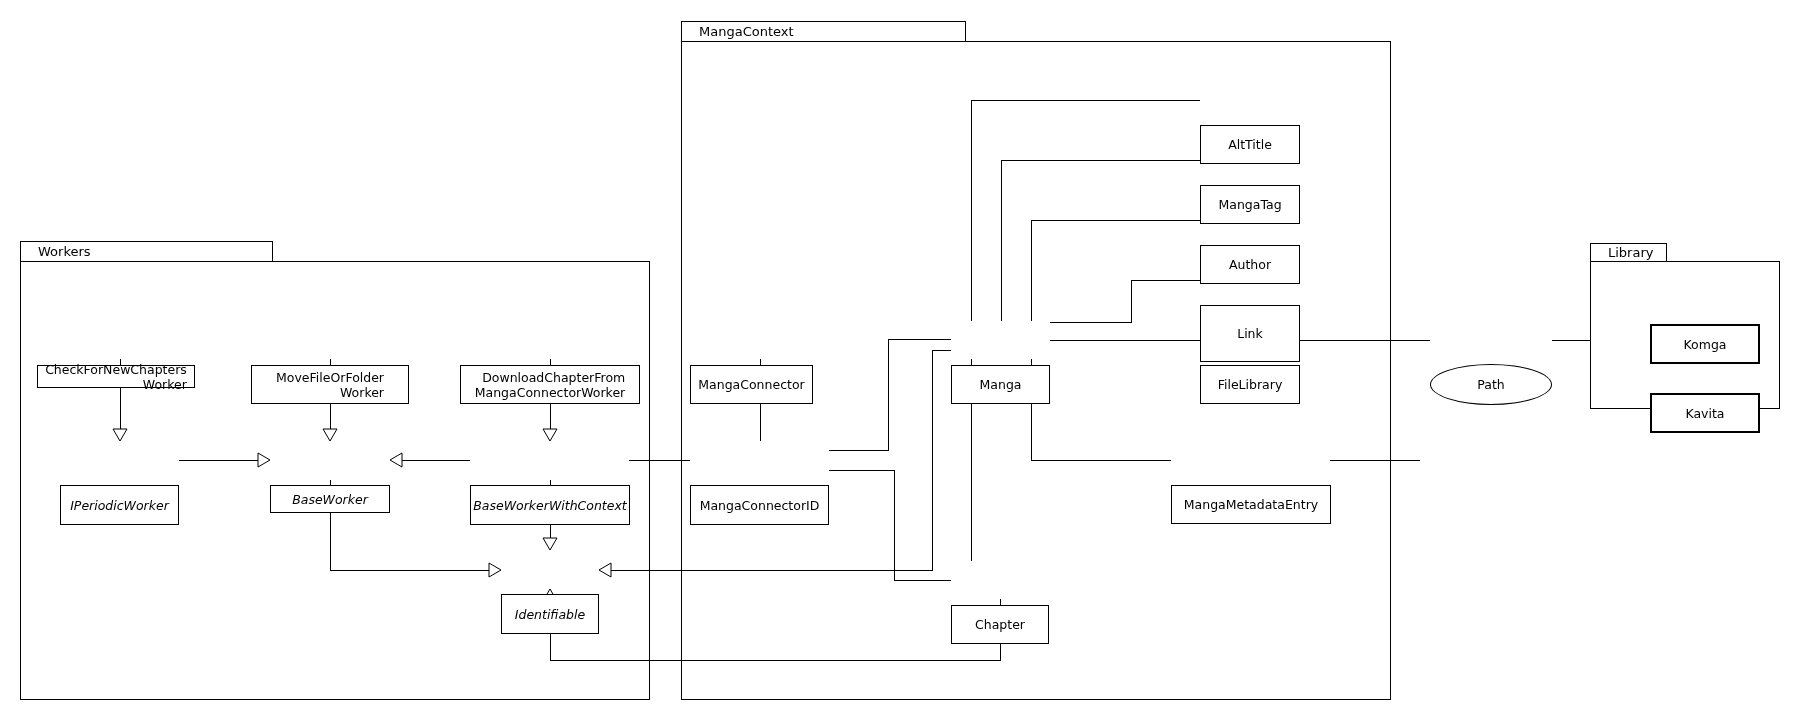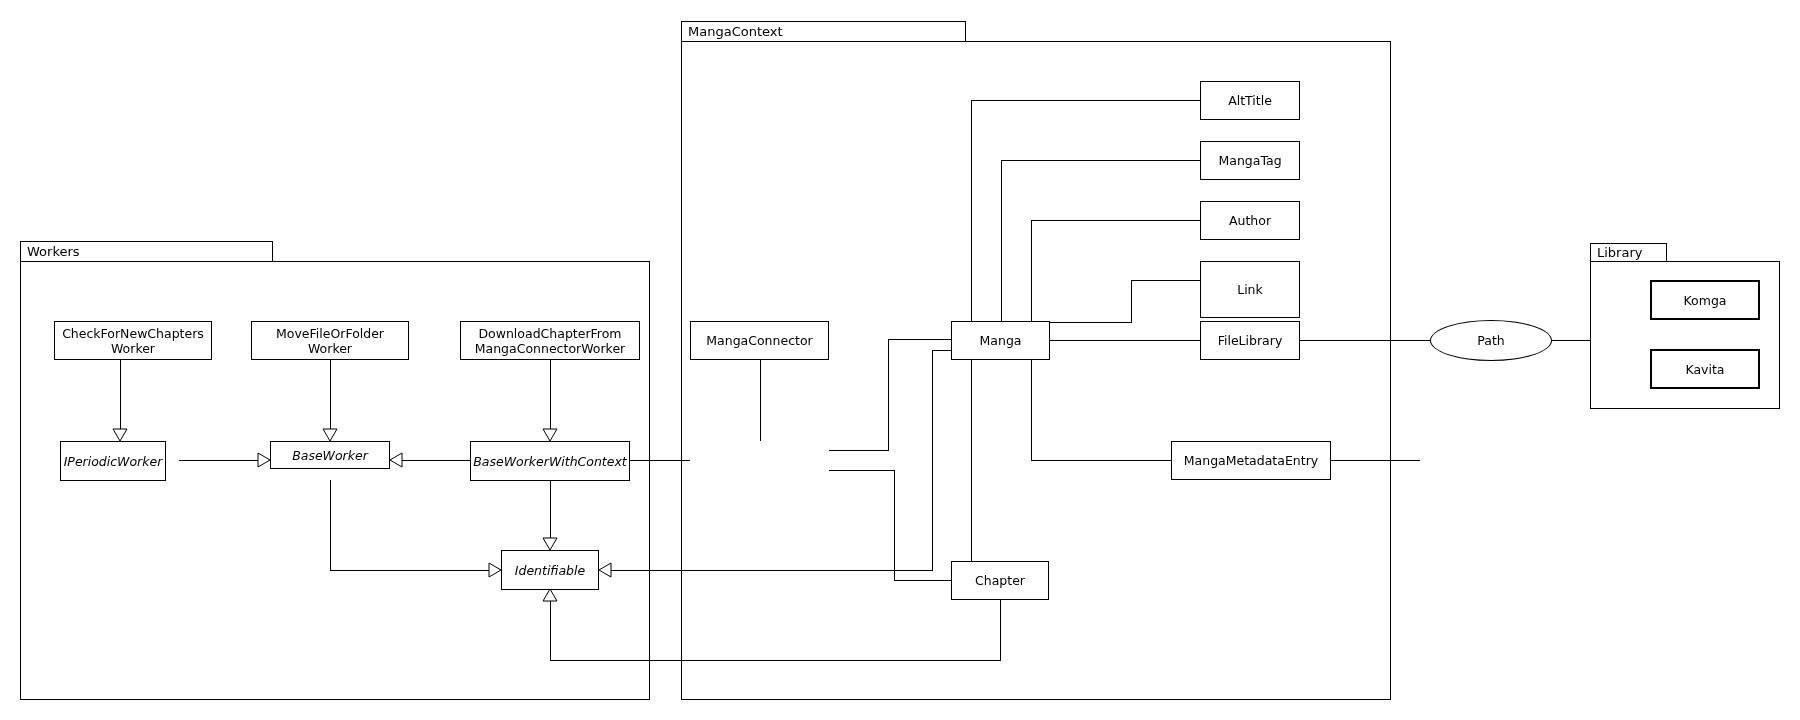--- a/index.html
+++ b/index.html
@@ -12,33 +12,34 @@
     overflow:hidden;
   }
   .pkg-tab,.pkg-body,.node{
     position:absolute;
     box-sizing:border-box;
     background:#ffffff;
     border:1px solid #000;
   }
   .pkg-tab{
     display:flex;align-items:center;
-    padding-left:6px;
+    padding-left:17px;
     font-size:13px;
     z-index:1;
   }
   .pkg-body{z-index:0;}
   .edges{position:absolute;left:0;top:0;z-index:2;}
   .node{
     display:flex;align-items:center;justify-content:center;
-    text-align:center;
+    text-align:right;
     font-size:12.5px;
     line-height:15px;
     white-space:pre-line;
     z-index:3;
+    margin-top:44px;
   }
   .abstract{font-style:italic;}
   .ellipse{border-radius:50%;}
   .thick{border-width:2px;}
 </style>
 </head>
 <body>
 
 <div class="canvas">
 
@@ -83,33 +84,34 @@
       <path d="M543,429 L557,429 L550,441 Z"></path>
       <path d="M258,453 L258,467 L270,460 Z"></path>
       <path d="M402,453 L402,467 L390,460 Z"></path>
       <path d="M489,563 L489,577 L501,570 Z"></path>
       <path d="M543,538 L557,538 L550,550 Z"></path>
       <path d="M611,563 L611,577 L599,570 Z"></path>
       <path d="M543,601 L557,601 L550,589 Z"></path>
     </g>
   </svg>
 
-  <div class="node" style="left:54px;top:321px;width:158px;height:39px">CheckForNewChapters
+  <div class="node" style="left:37px;top:321px;width:158px;height:23px">CheckForNewChapters
 Worker</div>
   <div class="node" style="left:251px;top:321px;width:158px;height:39px">MoveFileOrFolder
 Worker</div>
   <div class="node" style="left:460px;top:321px;width:180px;height:39px">DownloadChapterFrom
 MangaConnectorWorker</div>
 
-  <div class="node abstract" style="left:60px;top:441px;width:106px;height:40px">IPeriodicWorker</div>
+  <div class="node abstract" style="left:60px;top:441px;width:119px;height:40px">IPeriodicWorker</div>
   <div class="node abstract" style="left:270px;top:441px;width:120px;height:28px">BaseWorker</div>
   <div class="node abstract" style="left:470px;top:441px;width:160px;height:40px">BaseWorkerWithContext</div>
   <div class="node abstract" style="left:501px;top:550px;width:98px;height:40px">Identifiable</div>
 
-  <div class="node" style="left:690px;top:321px;width:139px;height:39px">MangaConnector</div>
+  <div class="node" style="left:690px;top:321px;width:123px;height:39px">MangaConnector</div>
+  <div class="node" style="left:690px;top:441px;width:139px;height:40px">MangaConnectorID</div>
   <div class="node" style="left:951px;top:321px;width:99px;height:39px">Manga</div>
   <div class="node" style="left:951px;top:561px;width:98px;height:39px">Chapter</div>
 
   <div class="node" style="left:1200px;top:81px;width:100px;height:39px">AltTitle</div>
   <div class="node" style="left:1200px;top:141px;width:100px;height:39px">MangaTag</div>
   <div class="node" style="left:1200px;top:201px;width:100px;height:39px">Author</div>
   <div class="node" style="left:1200px;top:261px;width:100px;height:57px">Link</div>
   <div class="node" style="left:1200px;top:321px;width:100px;height:39px">FileLibrary</div>
   <div class="node" style="left:1171px;top:441px;width:160px;height:39px">MangaMetadataEntry</div>
 

